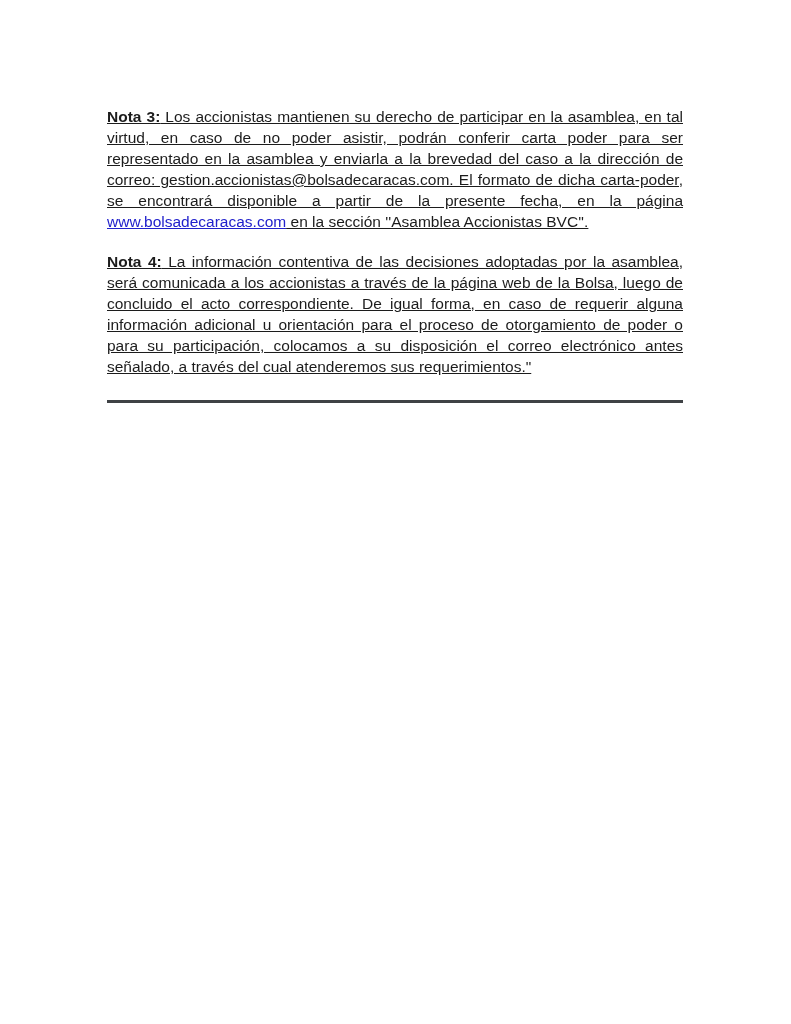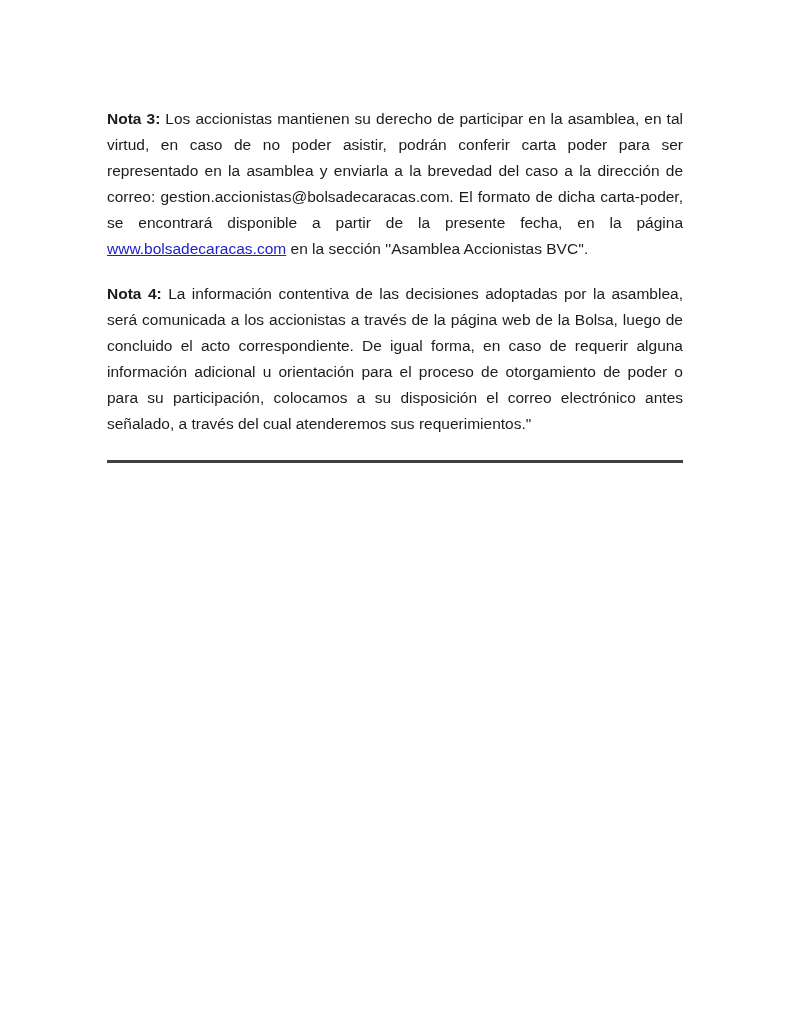--- a/index.html
+++ b/index.html
@@ -21,24 +21,25 @@
   }
   .content {
     position: absolute;
     left: 107px;
     top: 106px;
     width: 576px;
   }
   .para {
     margin: 0 0 18.6px 0;
     font-size: 15.5px;
-    line-height: 26px;
+    line-height: 21px;
     color: var(--text, #1c1c1c);
     text-align: justify;
     letter-spacing: 0;
+    text-decoration: underline;
   }
   .para b, .para strong {
     font-weight: bold;
   }
   .link {
     color: var(--link, #2121cc);
     text-decoration: underline;
     cursor: pointer;
   }
   .rule {

